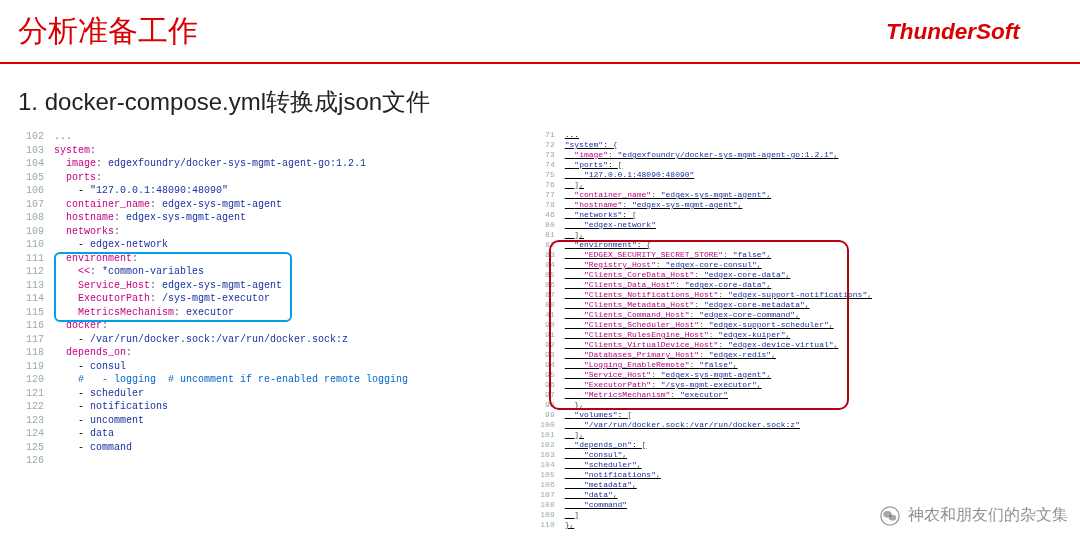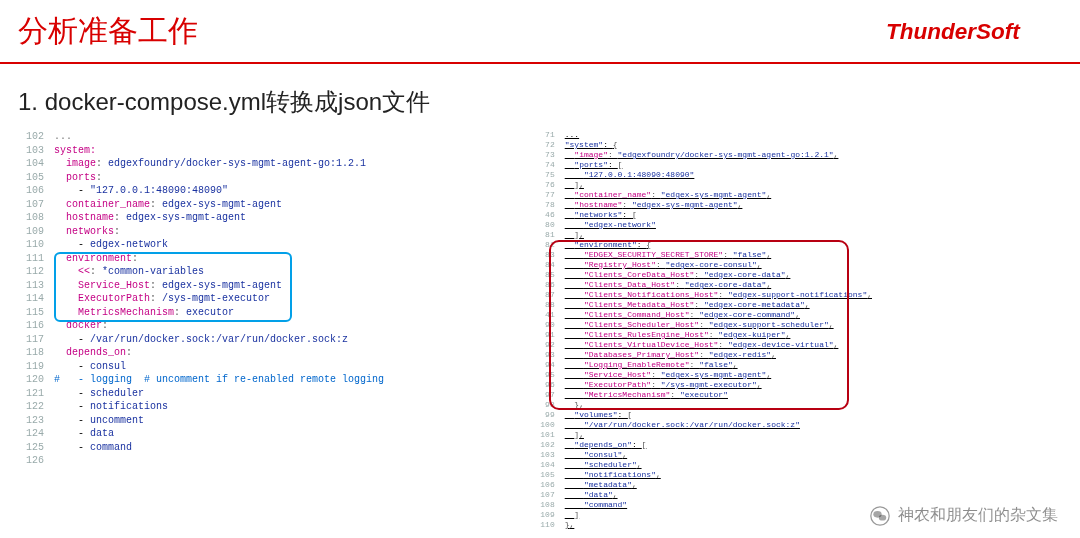--- a/index.html
+++ b/index.html
@@ -42,38 +42,38 @@
     font-size: 10px;
     line-height: 1.35;
     white-space: pre;
     padding-left: 8px;
     position: relative;
   }
   pre.code.right { font-size: 8px; line-height: 1.25; text-decoration: underline; }
   .ln { display:inline-block; width: 28px; color: #9aa; text-align:right; margin-right: 10px; }
   .k  { color: #c40084; }   
   .s  { color: #1a32a0; }   
-  .c  { color: #0066cc; }   
+  .c  { color: #0066cc; margin-left: 24px; }   
   .g  { color: #777; }
   .p  { color: #555; }
   .highlight-box-blue {
     position: absolute;
     border: 2px solid #02a0e8;
     border-radius: 6px;
     pointer-events: none;
   }
   .highlight-box-red {
     position: absolute;
     border: 2.5px solid #b80012;
     border-radius: 10px;
     pointer-events: none;
   }
   .watermark {
     position: absolute;
-    right: 22px;
+    right: 12px;
     bottom: 12px;
     display:flex;
     align-items:center;
     gap:8px;
     color: rgba(0,0,0,0.45);
     font-size: 16px;
   }
   .wm-icon { width:20px; height:20px; }
 </style>
 </head>

